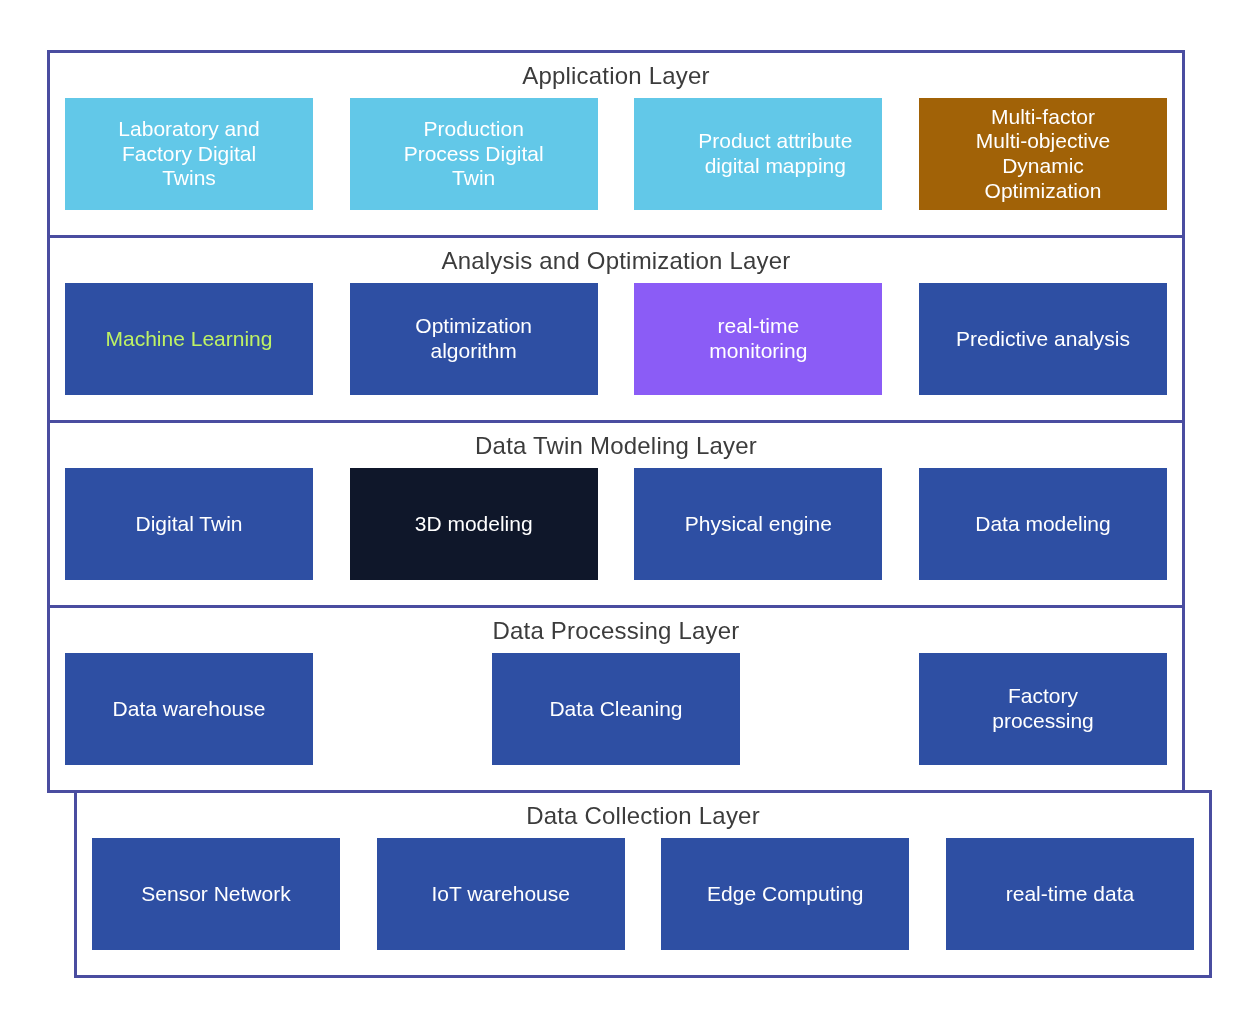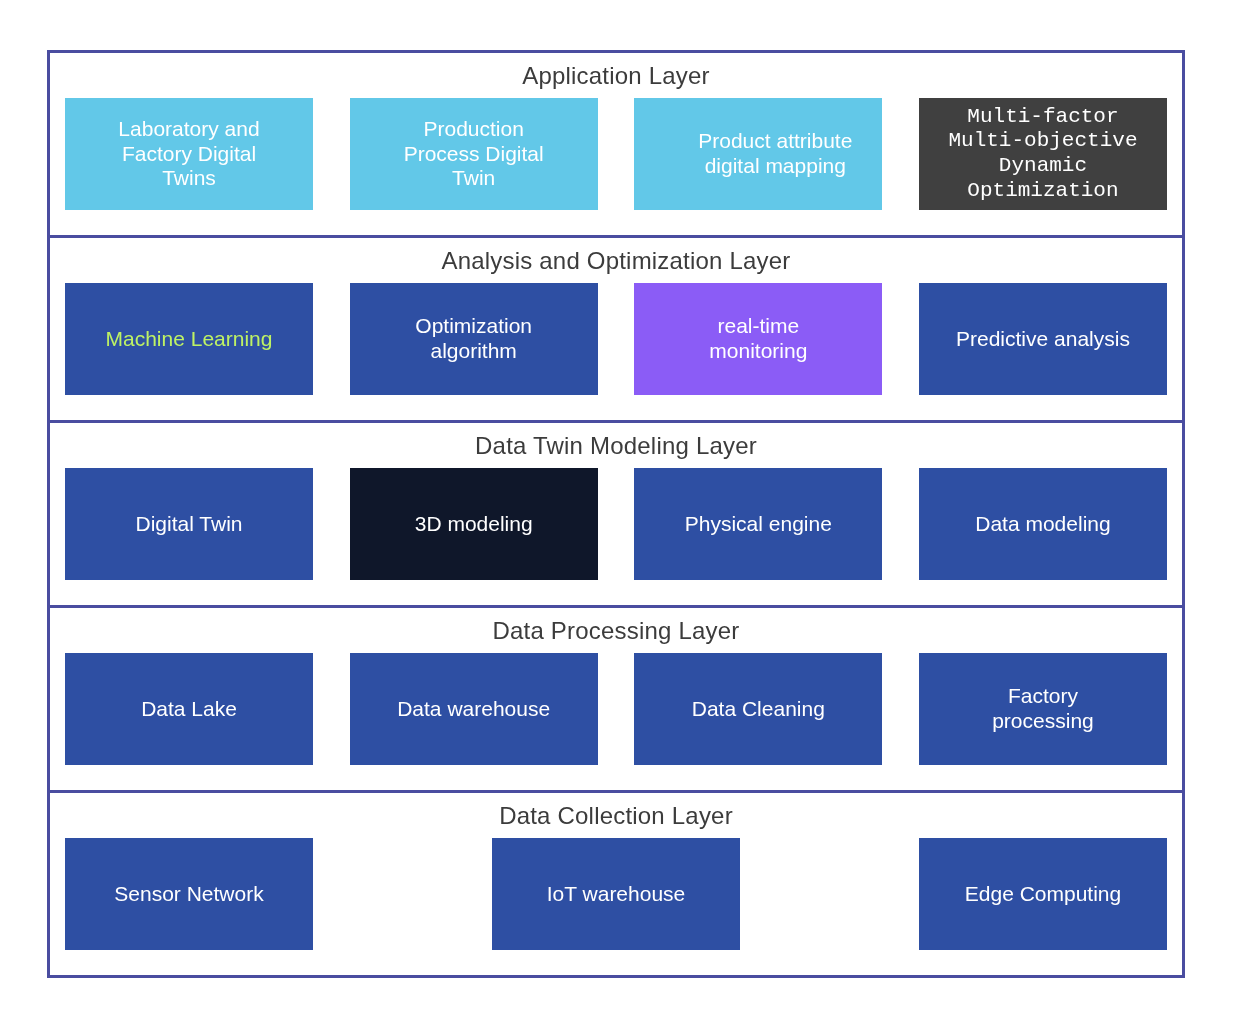--- a/index.html
+++ b/index.html
@@ -70,21 +70,21 @@
         <div class="layer-title" style="color: rgb(60, 60, 60);">Application Layer</div>
         <div class="box-row">
           <div class="box" style="background: rgb(98, 200, 232); color: rgb(255, 255, 255);">Laboratory and
 Factory Digital
 Twins</div>
           <div class="box" style="background: rgb(98, 200, 232); color: rgb(255, 255, 255);">Production
 Process Digital
 Twin</div>
           <div class="box" style="background: rgb(98, 200, 232); color: rgb(255, 255, 255); padding-left: 42px;">Product attribute
 digital mapping</div>
-          <div class="box" style="background: #404040; color: rgb(255, 255, 255); font-family: Liberation Mono, monospace;">Multi-factor
+          <div class="box" style="background: #a16207; color: rgb(255, 255, 255);">Multi-factor
 Multi-objective
 Dynamic
 Optimization</div>
         </div>
       </div>
       <div class="layer" style="border-color: rgb(74, 77, 160);">
         <div class="layer-title" style="color: rgb(60, 60, 60);">Analysis and Optimization Layer</div>
         <div class="box-row">
           <div class="box" style="background: rgb(46, 79, 163); color: #bef264;">Machine Learning</div>
           <div class="box" style="background: rgb(46, 79, 163); color: rgb(255, 255, 255);">Optimization
@@ -99,29 +99,29 @@
         <div class="box-row">
           <div class="box" style="background: rgb(46, 79, 163); color: rgb(255, 255, 255);">Digital Twin</div>
           <div class="box" style="background: #0f172a; color: rgb(255, 255, 255); text-align: right;">3D modeling</div>
           <div class="box" style="background: rgb(46, 79, 163); color: rgb(255, 255, 255); text-align: center;">Physical engine</div>
           <div class="box" style="background: rgb(46, 79, 163); color: rgb(255, 255, 255);">Data modeling</div>
         </div>
       </div>
       <div class="layer" style="border-color: rgb(74, 77, 160);">
         <div class="layer-title" style="color: rgb(60, 60, 60);">Data Processing Layer</div>
         <div class="box-row">
-          <div class="box" style="background: rgb(46, 79, 163); color: rgb(255, 255, 255);">Data Lake</div>
           <div class="box" style="background: rgb(46, 79, 163); color: rgb(255, 255, 255);">Data warehouse</div>
           <div class="box" style="background: rgb(46, 79, 163); color: rgb(255, 255, 255);">Data Cleaning</div>
           <div class="box" style="background: rgb(46, 79, 163); color: rgb(255, 255, 255);">Factory
 processing</div>
         </div>
       </div>
-      <div class="layer" style="border-color: rgb(74, 77, 160);">
+      <div class="layer" style="border-color: rgb(74, 77, 160); margin-left: 27px;">
         <div class="layer-title" style="color: rgb(60, 60, 60);">Data Collection Layer</div>
         <div class="box-row">
           <div class="box" style="background: rgb(46, 79, 163); color: rgb(255, 255, 255);">Sensor Network</div>
           <div class="box" style="background: rgb(46, 79, 163); color: rgb(255, 255, 255);">IoT warehouse</div>
           <div class="box" style="background: rgb(46, 79, 163); color: rgb(255, 255, 255);">Edge Computing</div>
+          <div class="box" style="background: rgb(46, 79, 163); color: rgb(255, 255, 255);">real-time data</div>
         </div>
       </div>
     </div>
 </div>
 
 </body></html>

